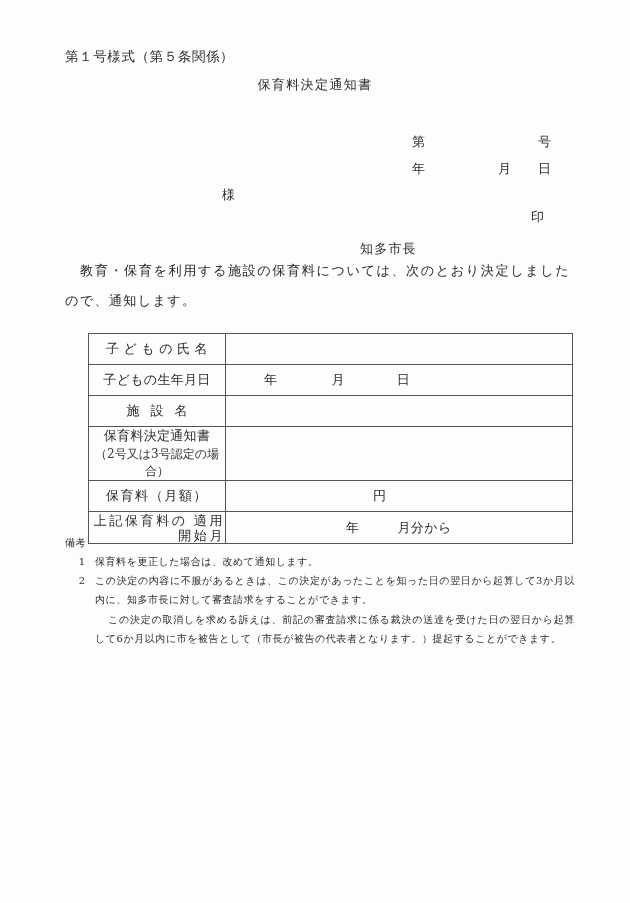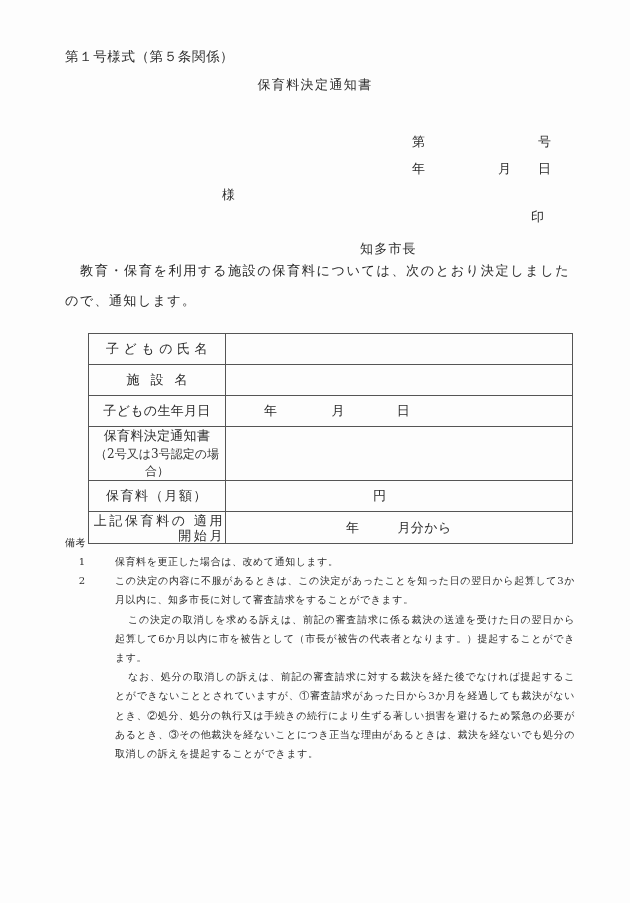--- a/index.html
+++ b/index.html
@@ -195,21 +195,20 @@
     flex: 0 0 30px;
     text-align: center;
     padding-left: 4px;
     box-sizing: border-box;
   }
   .note-body {
     flex: 1 1 auto;
     text-align: justify;
     text-justify: inter-character;
     letter-spacing: 0.55px;
-    margin-left: 20px;
   }
   .note-body p {
     margin: 0;
     text-align: justify;
     text-justify: inter-character;
   }
   .note-body p.indent {
     text-indent: 13px;
   }
 </style>
@@ -245,34 +244,34 @@
     <tbody>
       <tr class="row-h">
         <td class="label-cell">
           <span class="lbl-spaced">子どもの氏名</span>
         </td>
         <td class="value-cell"></td>
       </tr>
 
       <tr class="row-h">
         <td class="label-cell">
-          <span class="lbl-wide">施設名</span>
-        </td>
-        <td class="value-cell"></td>
-      </tr>
-
-      <tr class="row-h">
-        <td class="label-cell">
           <span class="lbl-plain">子どもの生年月日</span>
         </td>
         <td class="value-cell">
           <span class="v-date">
             <span class="g1">年</span><span class="g2">月</span><span>日</span>
           </span>
         </td>
+      </tr>
+
+      <tr class="row-h">
+        <td class="label-cell">
+          <span class="lbl-wide">施設名</span>
+        </td>
+        <td class="value-cell"></td>
       </tr>
 
       <tr class="row-h2">
         <td class="label-cell">
           <span class="lbl-plain">保育料決定通知書</span>
           <span class="sub-note">（2号又は3号認定の場合）</span>
         </td>
         <td class="value-cell"></td>
       </tr>
 
@@ -309,18 +308,17 @@
       <div class="note-body">
         <p>保育料を更正した場合は、改めて通知します。</p>
       </div>
     </div>
 
     <div class="note-item">
       <div class="note-num">2</div>
       <div class="note-body">
         <p>この決定の内容に不服があるときは、この決定があったことを知った日の翌日から起算して3か月以内に、知多市長に対して審査請求をすることができます。</p>
         <p class="indent">この決定の取消しを求める訴えは、前記の審査請求に係る裁決の送達を受けた日の翌日から起算して6か月以内に市を被告として（市長が被告の代表者となります。）提起することができます。</p>
-        <p class="indent">なお、処分の取消しの訴えは、前記の審査請求に対する裁決を経た後でなければ提起することができないこととされていますが、①審査請求があった日から3か月を経過しても裁決がないとき、②処分、処分の執行又は手続きの続行により生ずる著しい損害を避けるため緊急の必要があるとき、③その他裁決を経ないことにつき正当な理由があるときは、裁決を経ないでも処分の取消しの訴えを提起することができます。</p>
       </div>
     </div>
   </div>
 
 </div>
 
 </body></html>

